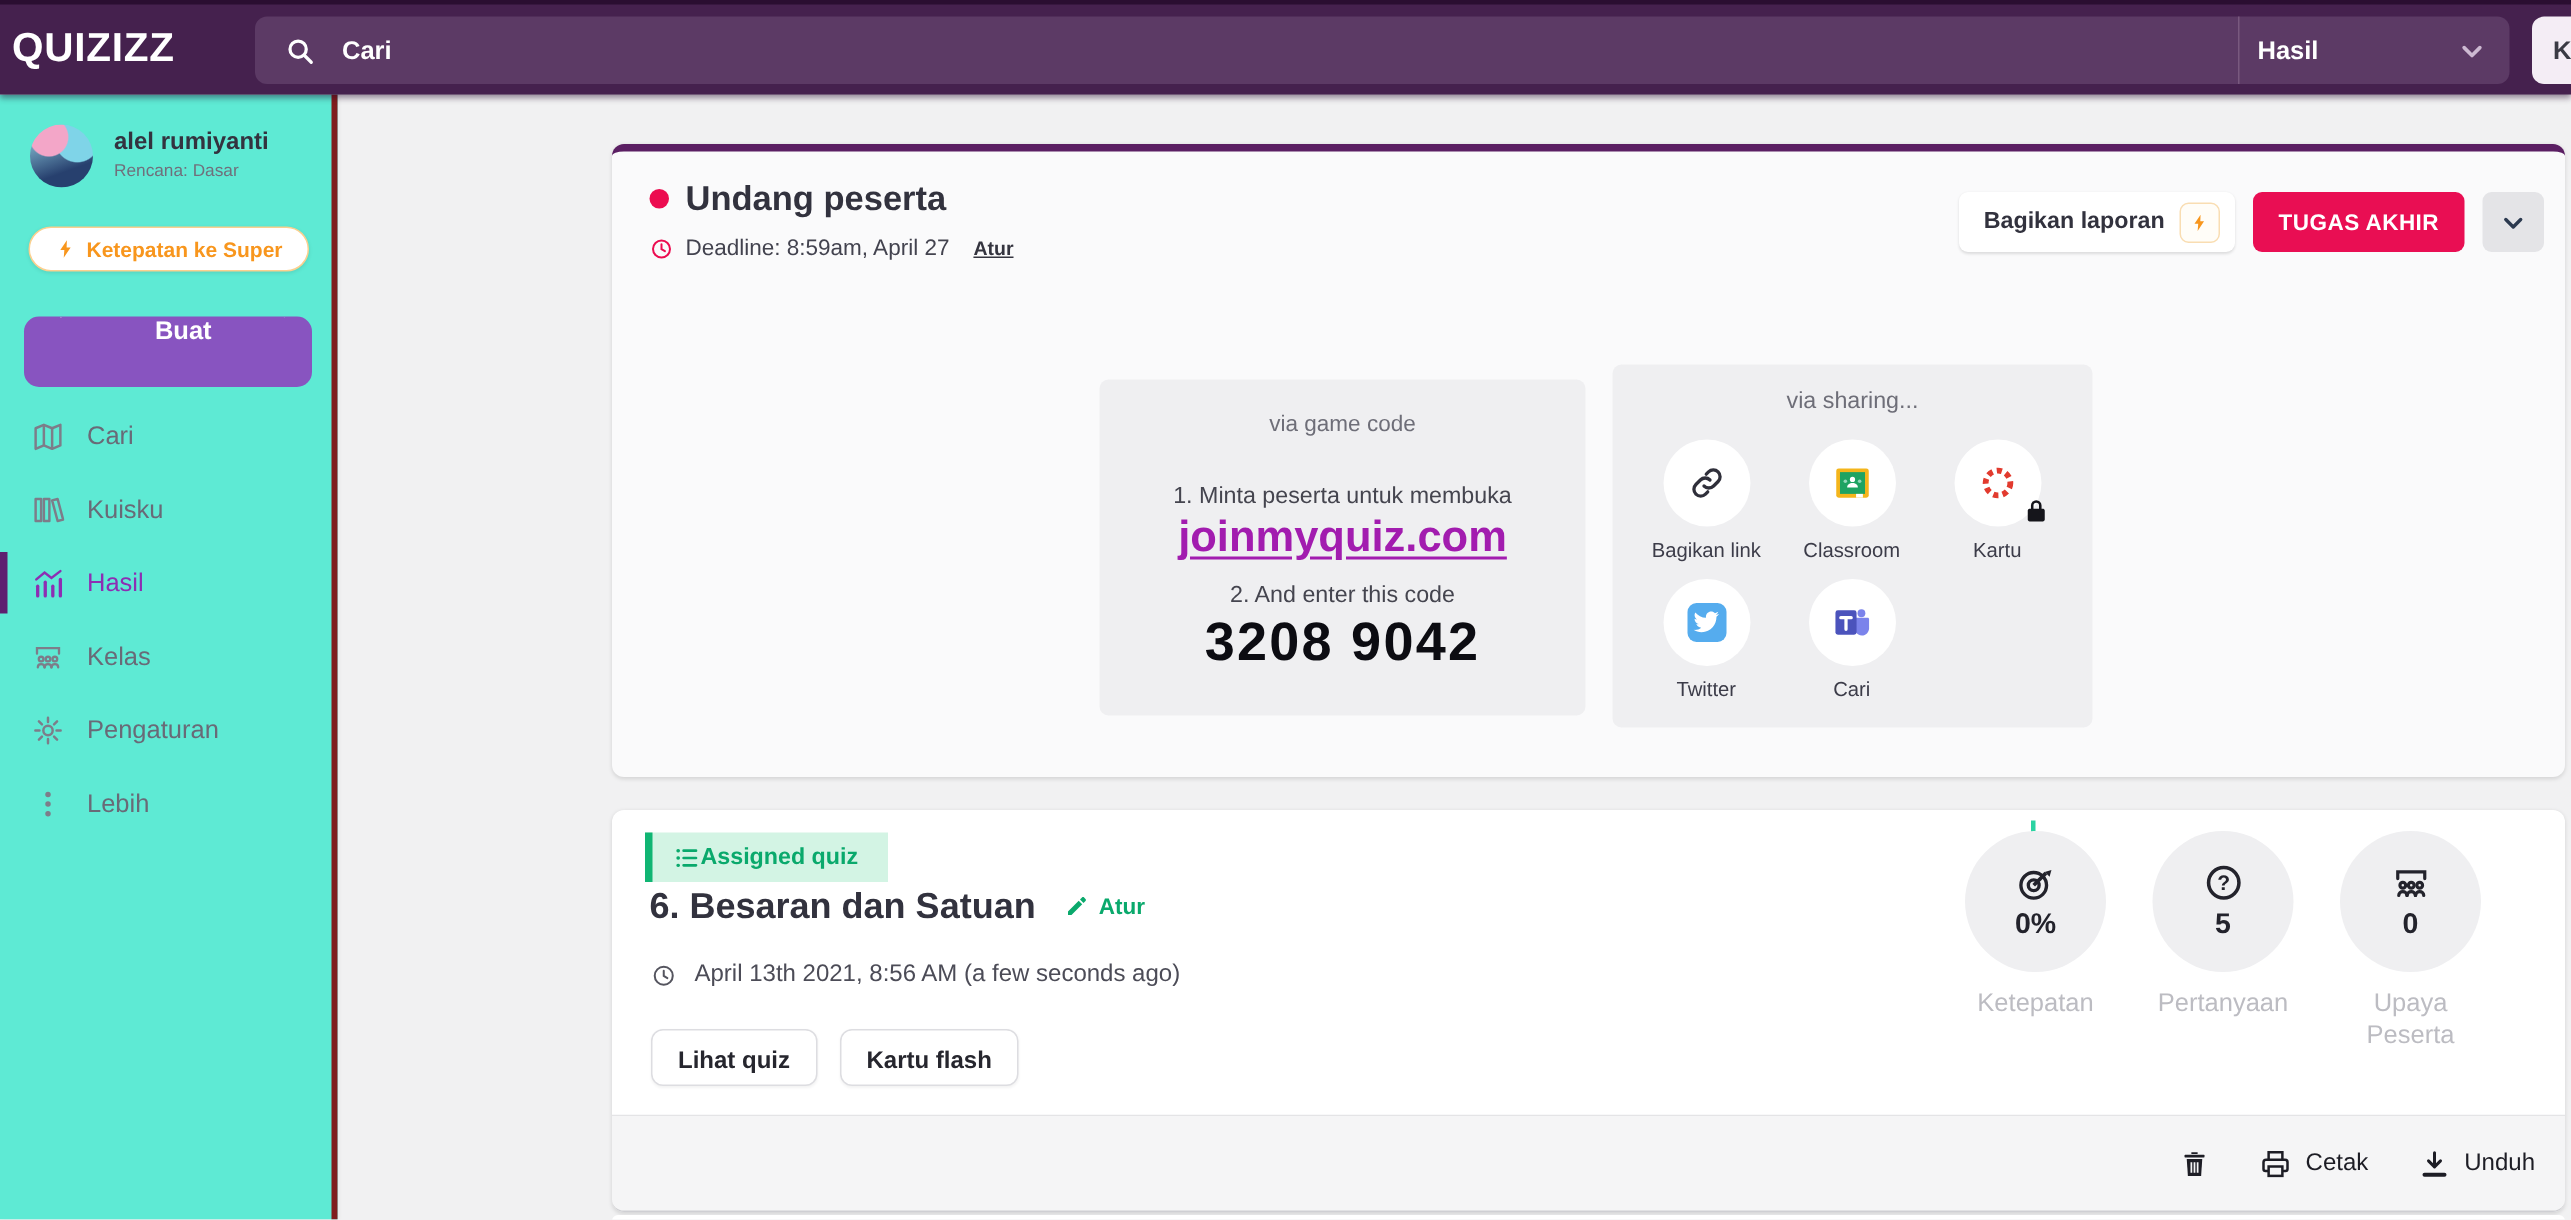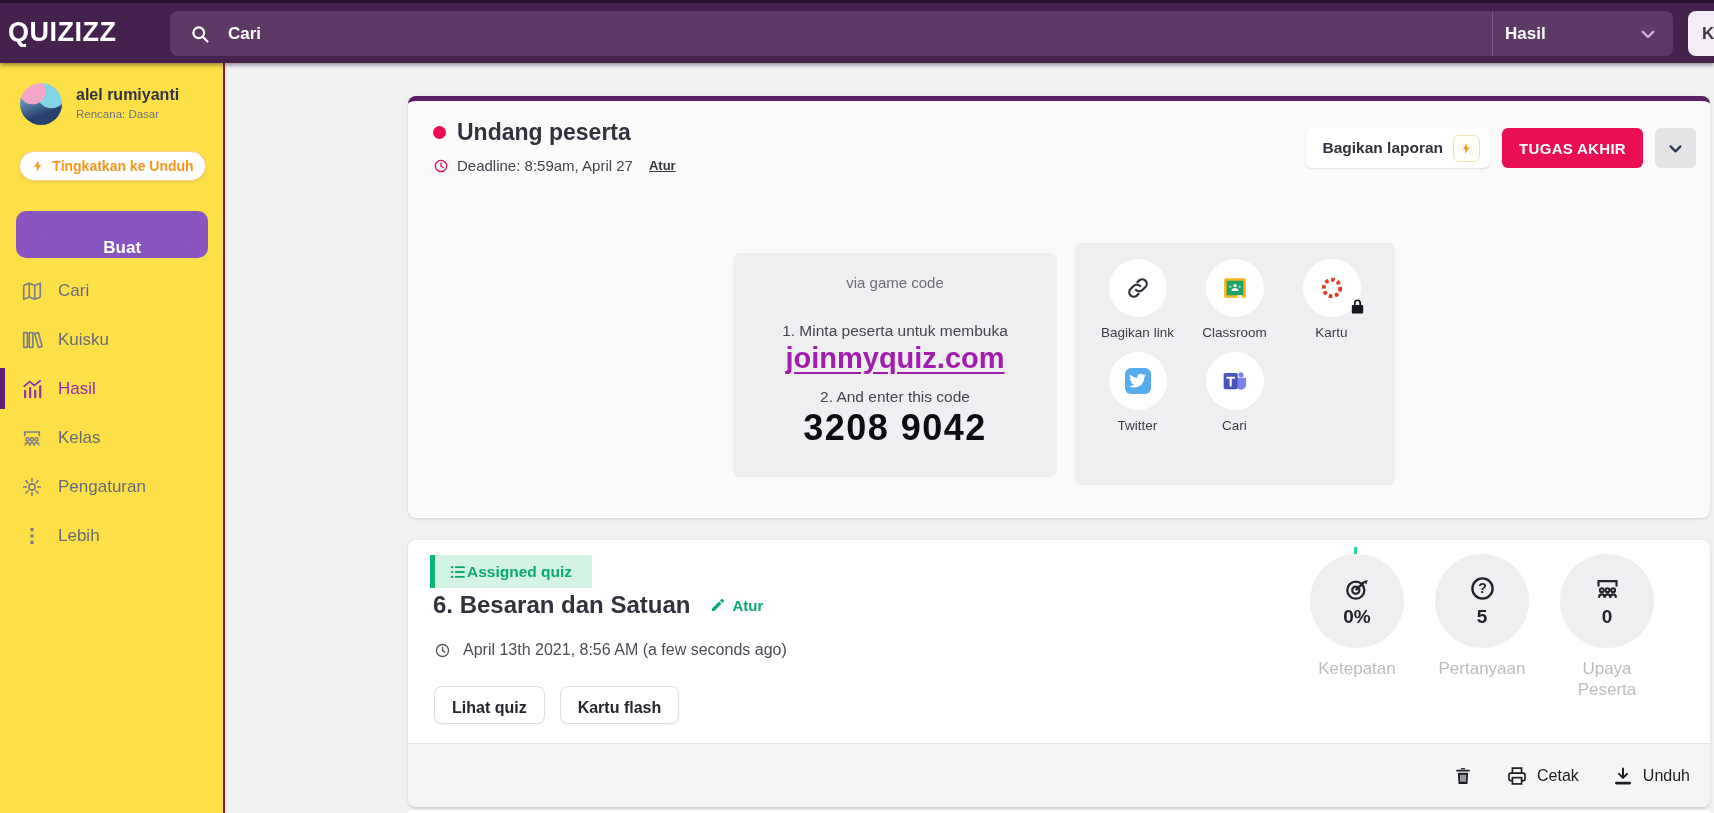--- a/index.html
+++ b/index.html
@@ -46,21 +46,21 @@
   .k-button {
     position:absolute; left:1688px; top:8px; width:60px; height:45px;
     background:#f4edf5; border-radius:8px; color:#3a3a44;
     font-size:17px; font-weight:700;
     display:flex; align-items:center; padding-left:14px;
   }
 
   
   .sidebar {
     position:absolute; top:63px; left:0; width:225px; height:750px;
-    background:#fde047; border-right:2px solid #7f1d1d;
+    background:#5eead4; border-right:4px solid #7f1d1d;
     box-shadow:1px 0 3px rgba(0,0,0,.05); z-index:20;
   }
   .user-row { position:absolute; top:20px; left:20px; display:flex; gap:14px; cursor:pointer; }
   .avatar {
     width:42px; height:42px; border-radius:50%;
     background:
       radial-gradient(circle at 30% 20%, #f3a6c8 0 28%, transparent 30%),
       radial-gradient(circle at 75% 25%, #7fd4e8 0 32%, transparent 34%),
       linear-gradient(160deg, #8ec9dd 10%, #27406e 70%);
   }
@@ -71,21 +71,21 @@
     position:absolute; top:88px; left:19px; width:187px; height:30px;
     background:#fff; border:1px solid #fbd08f; border-radius:16px;
     box-shadow:0 1px 3px rgba(0,0,0,.10);
     display:flex; align-items:center; justify-content:center; gap:7px;
     color:#f8961d; font-size:14px; font-weight:700; cursor:pointer;
   }
   .upgrade-pill .bolt { width:14px; height:14px; color:#f8961d; }
   .create-btn {
     position:absolute; top:148px; left:16px; width:192px; height:47px;
     background:#8854c0; border-radius:10px; border:none; cursor:pointer;
-    display:flex; align-items:flex-end; padding:0 18px 0 24px;
+    display:flex; align-items:flex-start; padding:0 18px 0 24px;
     color:#fff; font-size:17px; font-weight:700;
     font-family:"Liberation Sans",sans-serif;
     gap:48px;
   }
   .create-btn .plus { width:21px; height:21px; margin-right:14px; color:#e8dcf6; }
   .create-btn .chev { width:15px; height:15px; margin-left:auto; color:#e0d2f2; }
   .menu { position:absolute; top:203px; left:0; width:100%; }
   .menu-item {
     position:relative; height:49px; display:flex; align-items:center;
     padding-left:21px; gap:15px; color:#696a77; font-size:17px; cursor:pointer;
@@ -257,21 +257,21 @@
       <div class="user-plan">Rencana: Dasar</div>
     </div>
   </div>
 
   <div class="upgrade-pill">
     <span class="bolt">
       <svg viewBox="0 0 24 24" fill="currentColor">
           <path d="M13 2L5.5 13.2h4.6L9.4 22l7.9-11.8h-4.6z"></path>
         </svg>
     </span>
-    <span>Tingkatkan ke Unduh</span>
+    <span>Ketepatan ke Super</span>
   </div>
 
   <button class="create-btn">
     <span class="plus">
       <svg viewBox="0 0 24 24" fill="none" stroke="currentColor" stroke-width="2" stroke-linecap="round">
         <circle cx="12" cy="12" r="9"></circle>
           <line x1="12" y1="8" x2="12" y2="16"></line>
           <line x1="8" y1="12" x2="16" y2="12"></line>
       </svg>
     </span>
@@ -393,20 +393,21 @@
 
   <div class="gamecode-box">
     <div class="gc-heading">via game code</div>
     <div class="gc-step1">1. Minta peserta untuk membuka</div>
     <div><span class="gc-link">joinmyquiz.com</span></div>
     <div class="gc-step2">2. And enter this code</div>
     <div class="gc-code">3208 9042</div>
   </div>
 
   <div class="sharing-box">
+    <div class="sh-heading">via sharing...</div>
     <div class="sh-grid">
       <div class="sh-row">
         <div class="sh-option">
           <div class="sh-circle">
             <span style="width:24px;height:24px;">
               <svg viewBox="0 0 24 24" fill="none" stroke="#2f2f3a" stroke-width="2.2" stroke-linecap="round">
                 <path d="M10 14a4.5 4.5 0 006.4 0l3-3a4.5 4.5 0 10-6.4-6.4l-1.5 1.5"></path>
                 <path d="M14 10a4.5 4.5 0 00-6.4 0l-3 3a4.5 4.5 0 106.4 6.4l1.5-1.5"></path>
               </svg>
             </span>

